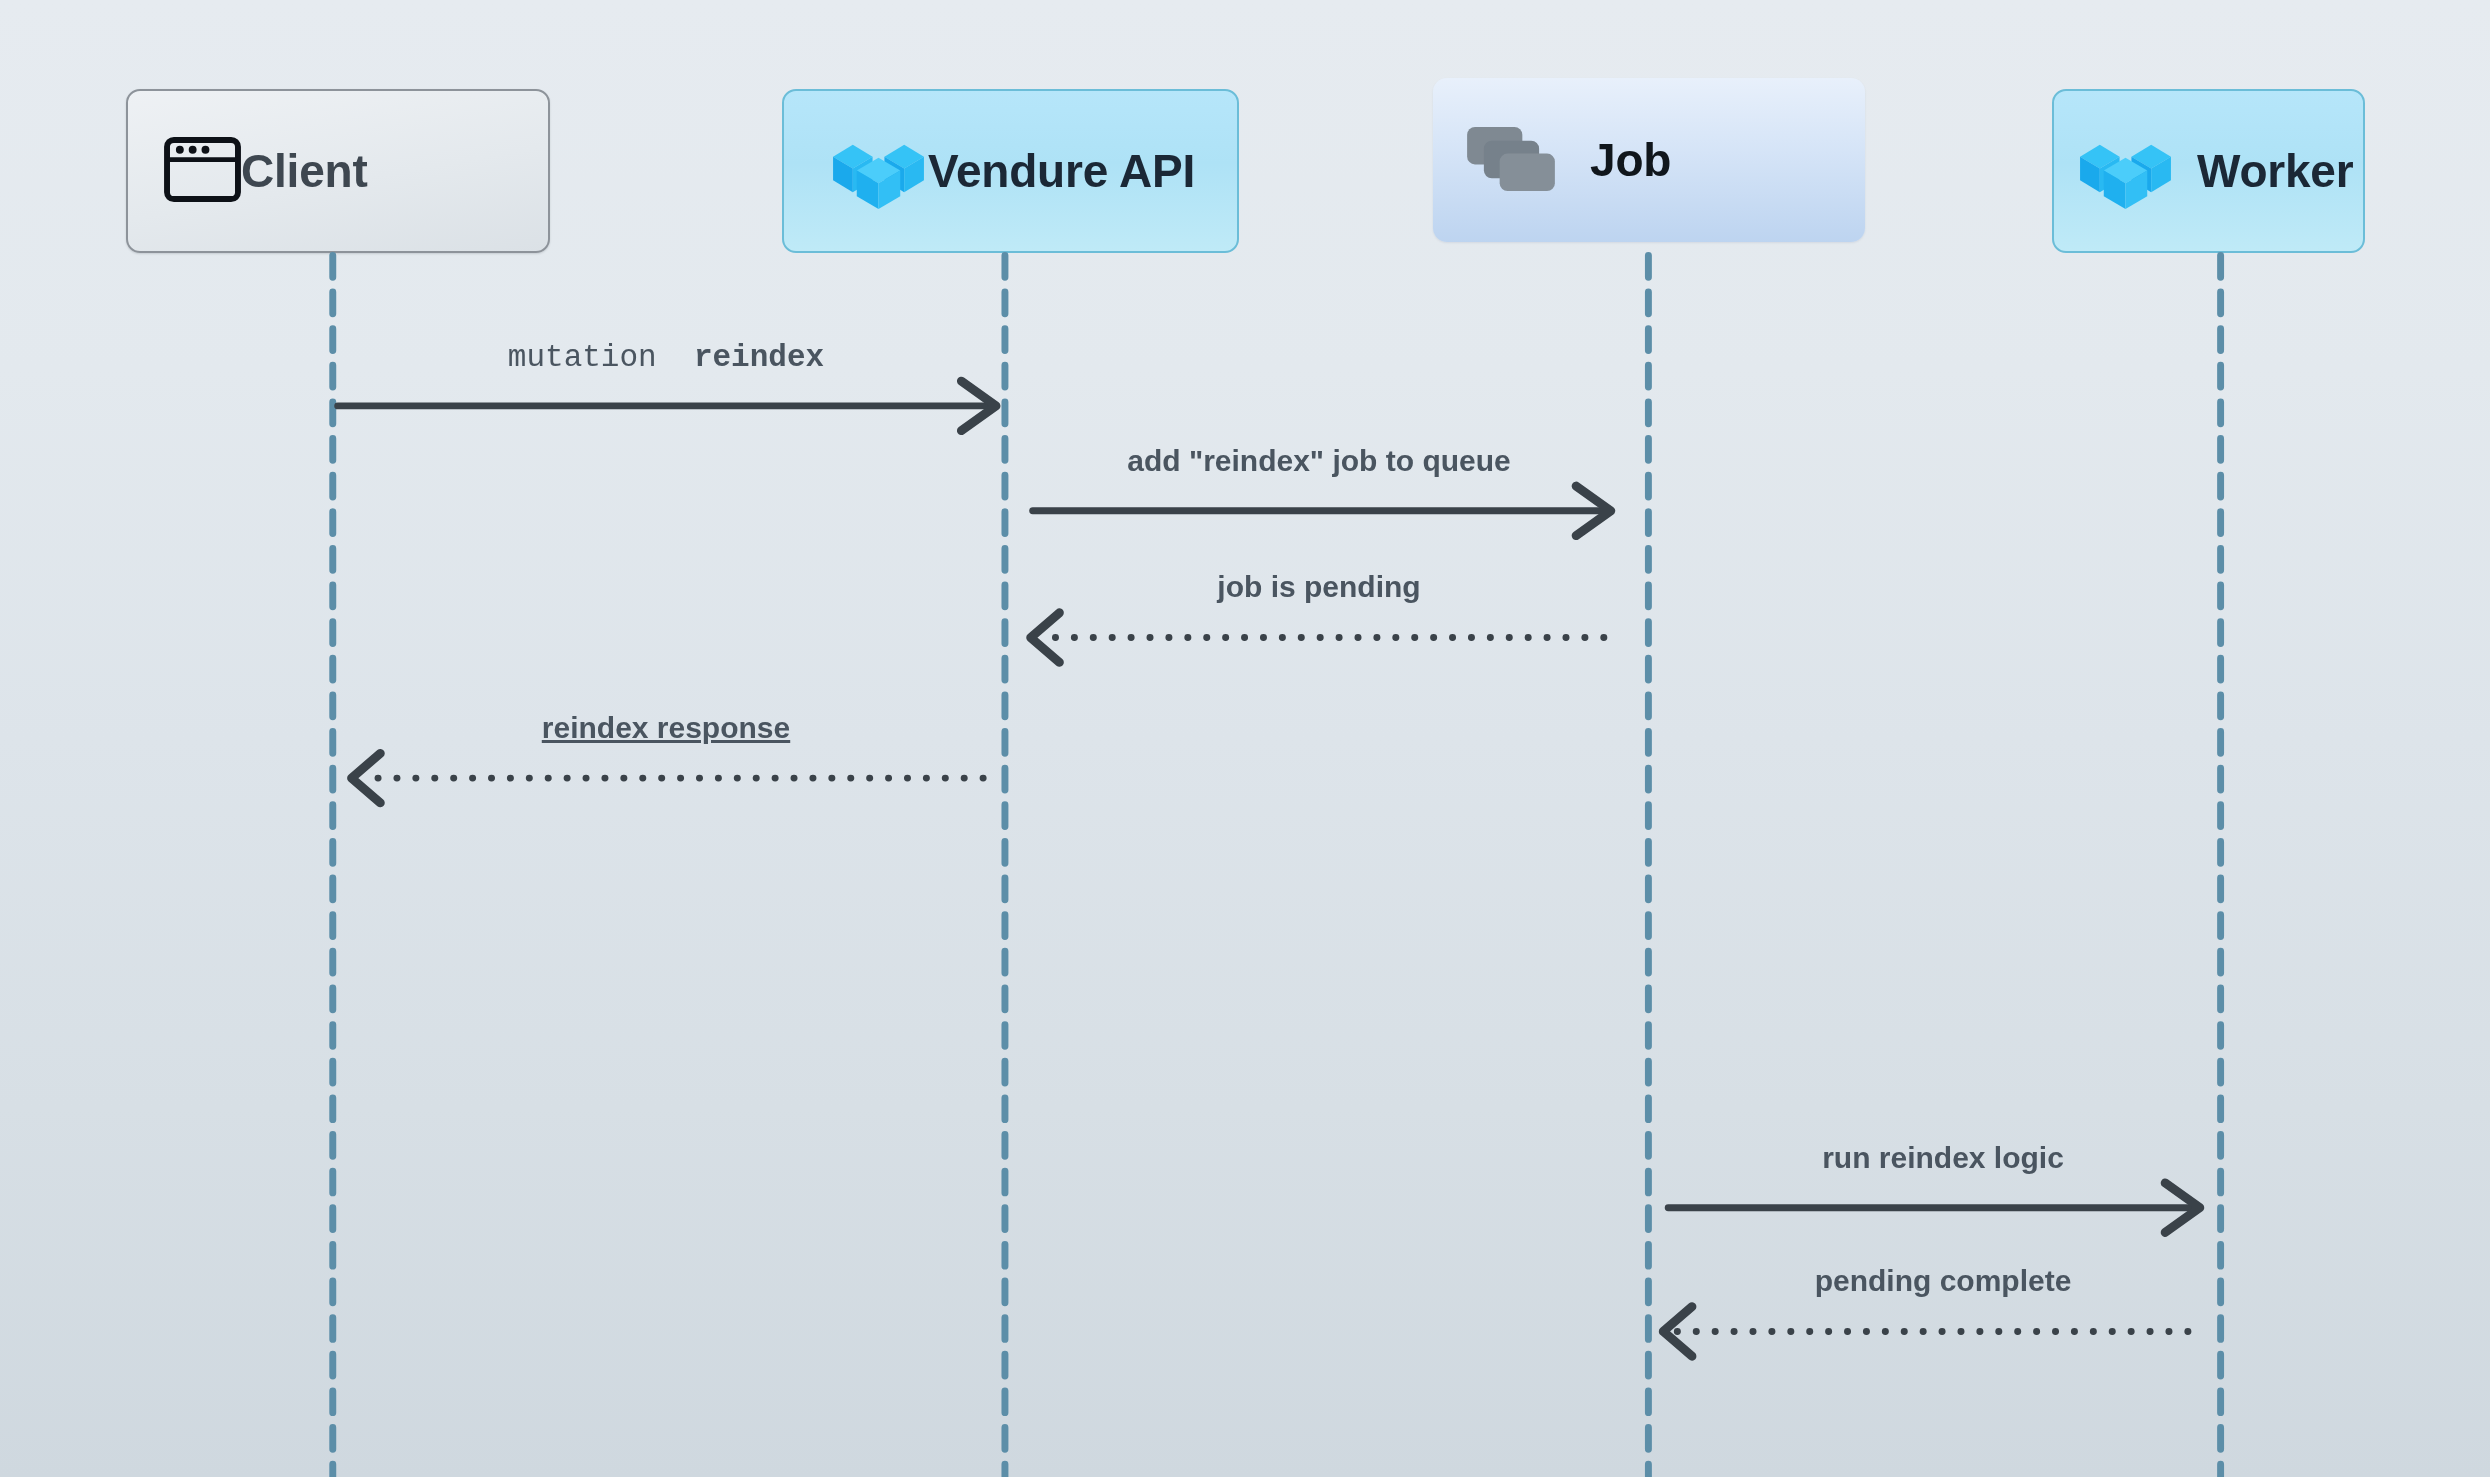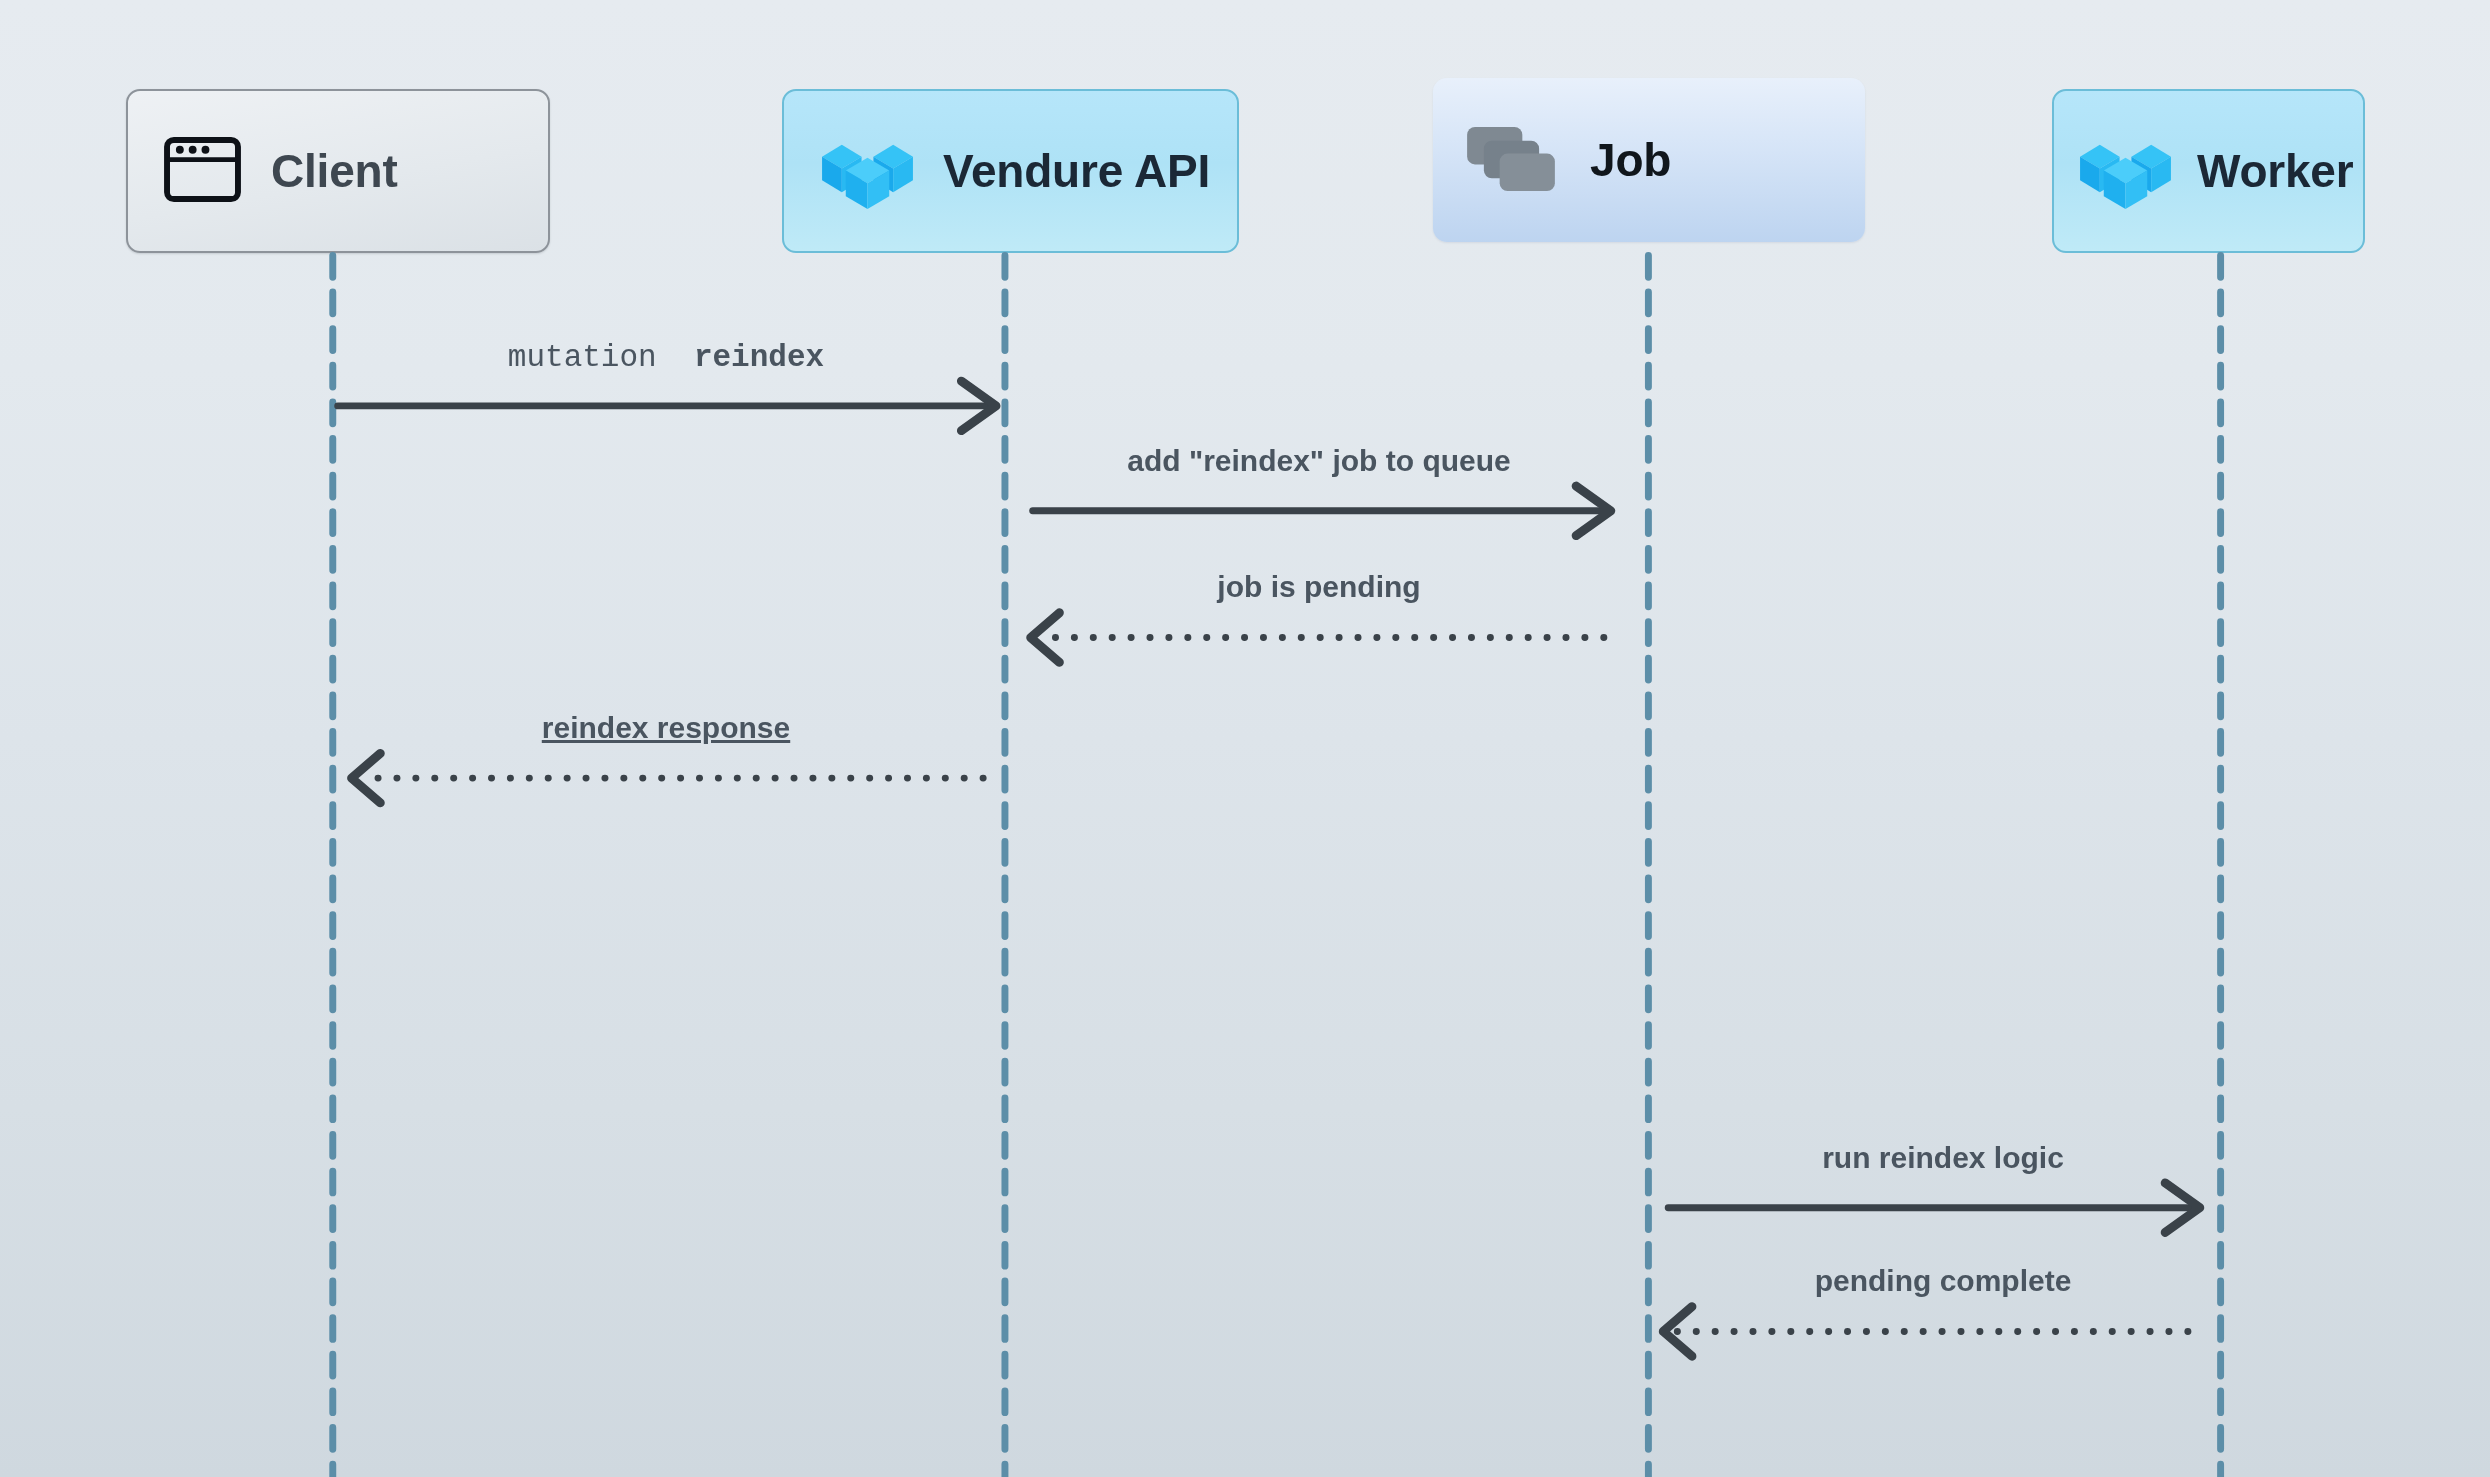--- a/index.html
+++ b/index.html
@@ -49,34 +49,34 @@
   .msg-label.sans{font-family:"Liberation Sans",sans-serif;font-size:30px;}
   .msg-label.mono{font-family:"Liberation Mono","DejaVu Sans Mono",monospace;font-size:31px;}
   .msg-label .kw{font-weight:normal;}
   .msg-label .arg{font-weight:bold;}
 </style>
 </head>
 <body>
 
 <div id="stage">
 
-  <div class="actor-box client" style="left:126px;top:89px;width:424px;height:164px;padding-left:36px;gap:30px;">
+  <div class="actor-box client" style="left:126px;top:89px;width:424px;height:164px;padding-left:36px;">
     <span class="actor-icon">
       <svg width="77" height="67" viewBox="0 0 78 68">
         <rect x="3" y="4" width="72" height="60" rx="7" ry="7" fill="none" stroke="#0d1117" stroke-width="6"></rect>
         <line x1="3" y1="24" x2="75" y2="24" stroke="#0d1117" stroke-width="5"></line>
         <circle cx="16" cy="14" r="4" fill="#0d1117"></circle>
         <circle cx="29" cy="14" r="4" fill="#0d1117"></circle>
         <circle cx="42" cy="14" r="4" fill="#0d1117"></circle>
       </svg>
     </span>
     <span class="actor-label dark" style="font-size:46px;">Client</span>
   </div>
 
-  <div class="actor-box vendure" style="left:782px;top:89px;width:457px;height:164px;padding-left:34px;gap:26px;">
+  <div class="actor-box vendure" style="left:782px;top:89px;width:457px;height:164px;padding-left:45px;">
     <span class="actor-icon">
       <svg width="99" height="81" viewBox="0 0 100 82">
 
         <polygon points="4,28 24,16 44,28 24,40" fill="#35c3f6"></polygon>
         <polygon points="4,28 4,52 24,64 24,40" fill="#1aa9ec"></polygon>
         <polygon points="24,40 44,28 44,52 24,64" fill="#29b9f2"></polygon>
 
         <polygon points="56,28 76,16 96,28 76,40" fill="#35c3f6"></polygon>
         <polygon points="56,28 56,52 76,64 76,40" fill="#1aa9ec"></polygon>
         <polygon points="76,40 96,28 96,52 76,64" fill="#29b9f2"></polygon>

